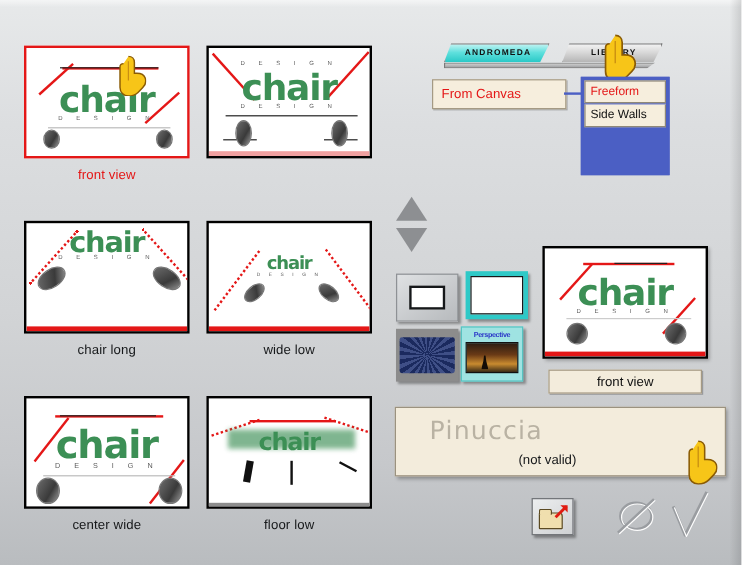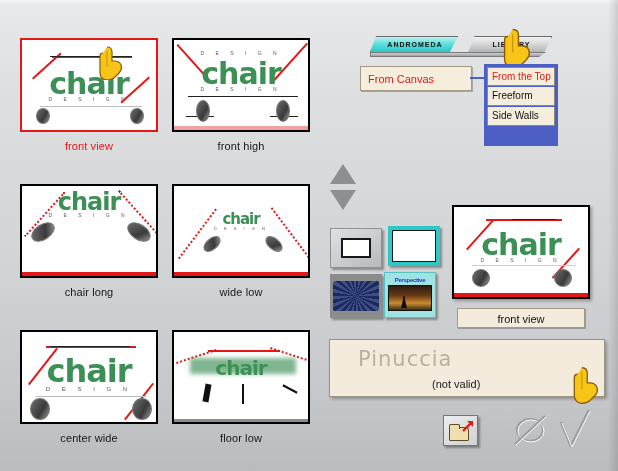--- a/index.html
+++ b/index.html
@@ -250,21 +250,20 @@
           <div class="word" style="top:16px;font-size:30px;">chair</div>
           <div class="subword" style="top:46px;">D E S I G N</div>
           <div class="hline" style="left:14px;top:56px;width:110px;"></div>
           <div class="hline" style="left:12px;top:76px;width:28px;"></div>
           <div class="hline" style="left:96px;top:76px;width:28px;"></div>
           <div class="wheel" style="left:22px;top:60px;height:22px;"></div>
           <div class="wheel" style="left:102px;top:60px;height:22px;"></div>
           <div class="floorline" style="bottom:0;background:#f0a0a0;"></div>
         </div>
       </div>
-      <div class="thumb-cap">front high</div>
     </div>
 
     <div class="thumb-cell" style="left:20px;top:184px;">
       <div class="thumb-box">
         <div class="scene">
           <div class="dot-edge" style="left:2px;top:50px;width:60px;transform:rotate(-48deg);"></div>
           <div class="dot-edge" style="left:136px;top:50px;width:60px;transform:rotate(-132deg);"></div>
           <div class="word" style="top:2px;font-size:24px;">chair</div>
           <div class="subword" style="top:26px;">D E S I G N</div>
           <div class="wheel" style="left:8px;top:38px;width:26px;height:16px;transform:rotate(-34deg);"></div>
@@ -335,21 +334,20 @@
     <svg viewBox="0 0 26 34" width="30" height="40">
       <path d="M11 1c3 0 5 2 5 5v9h2c3 0 6 1 7 4 1 3 0 6-2 8l-4 4c-2 2-5 3-8 3-4 0-7-3-7-7V10c0-2 1-3 3-3" fill="#f7c518" stroke="#8a5b05" stroke-width="1.2"></path>
       <path d="M11 5v16" stroke="#c98f12" stroke-width="1"></path>
     </svg>
   </div>
 
   <div class="fullcanvas">From Canvas</div>
   <div class="connector"></div>
 
   <div class="menu">
-    <div class="menu-item">From the Top</div>
     <div class="menu-item">Freeform</div>
     <div class="menu-item">Side Walls</div>
   </div>
 
   <div class="arrows">
     <div class="tri up"></div>
     <div class="tri down"></div>
   </div>
 
   <div class="toolbtn" style="left:330px;top:228px;">

